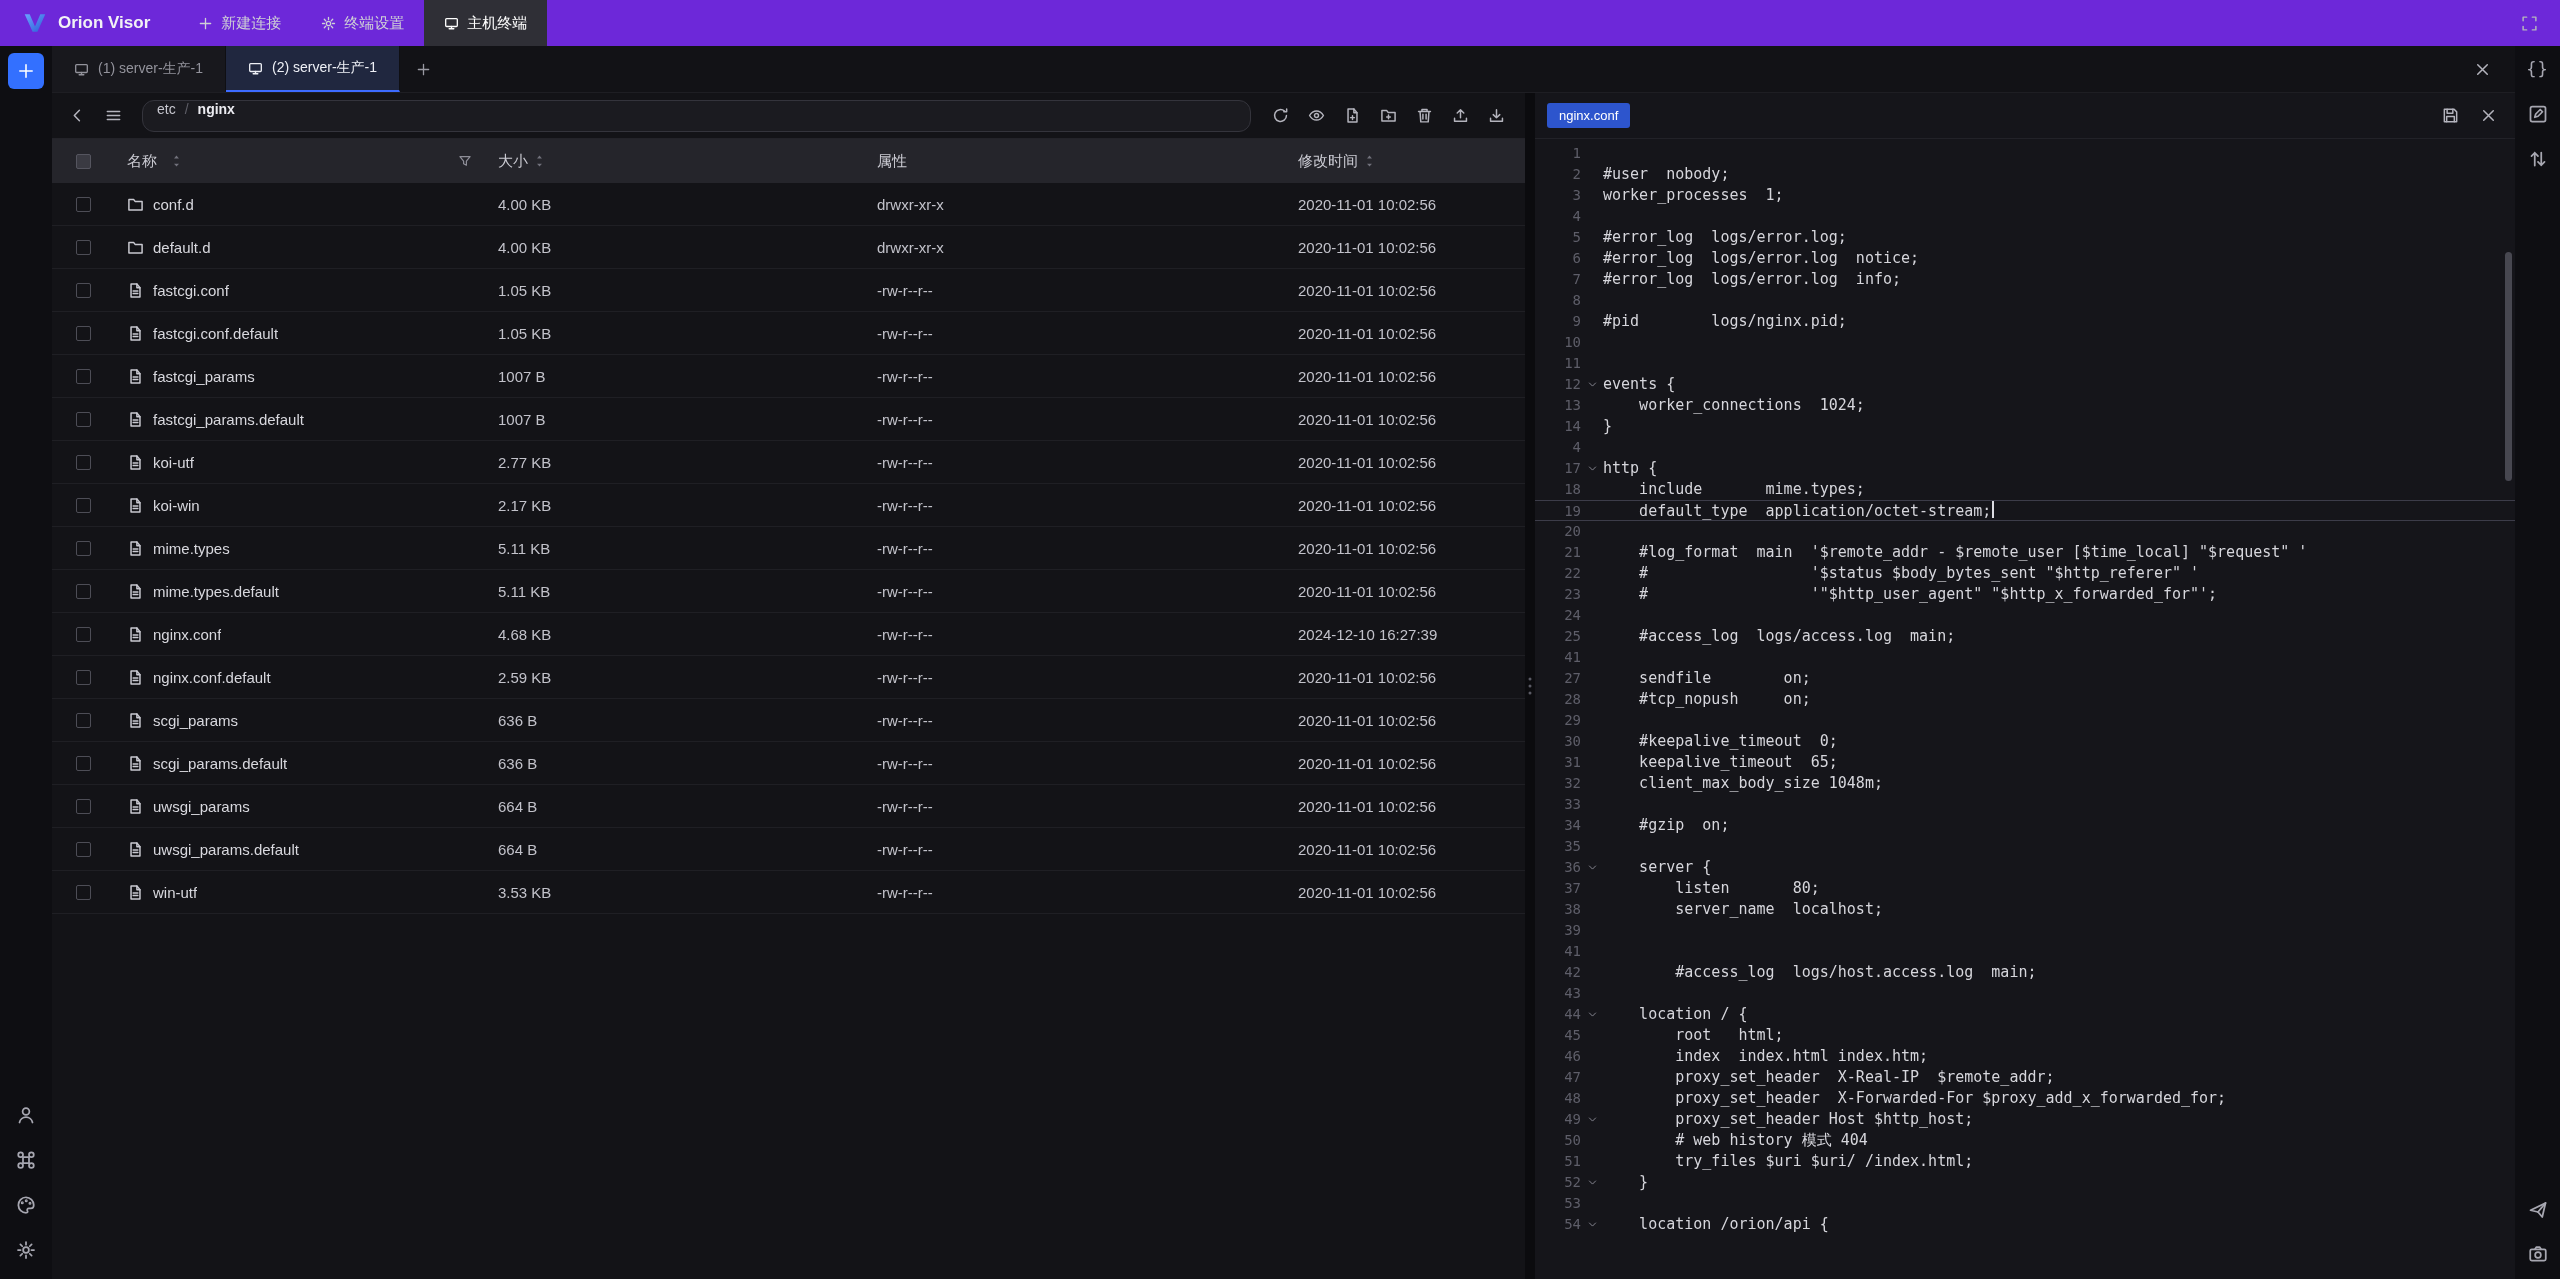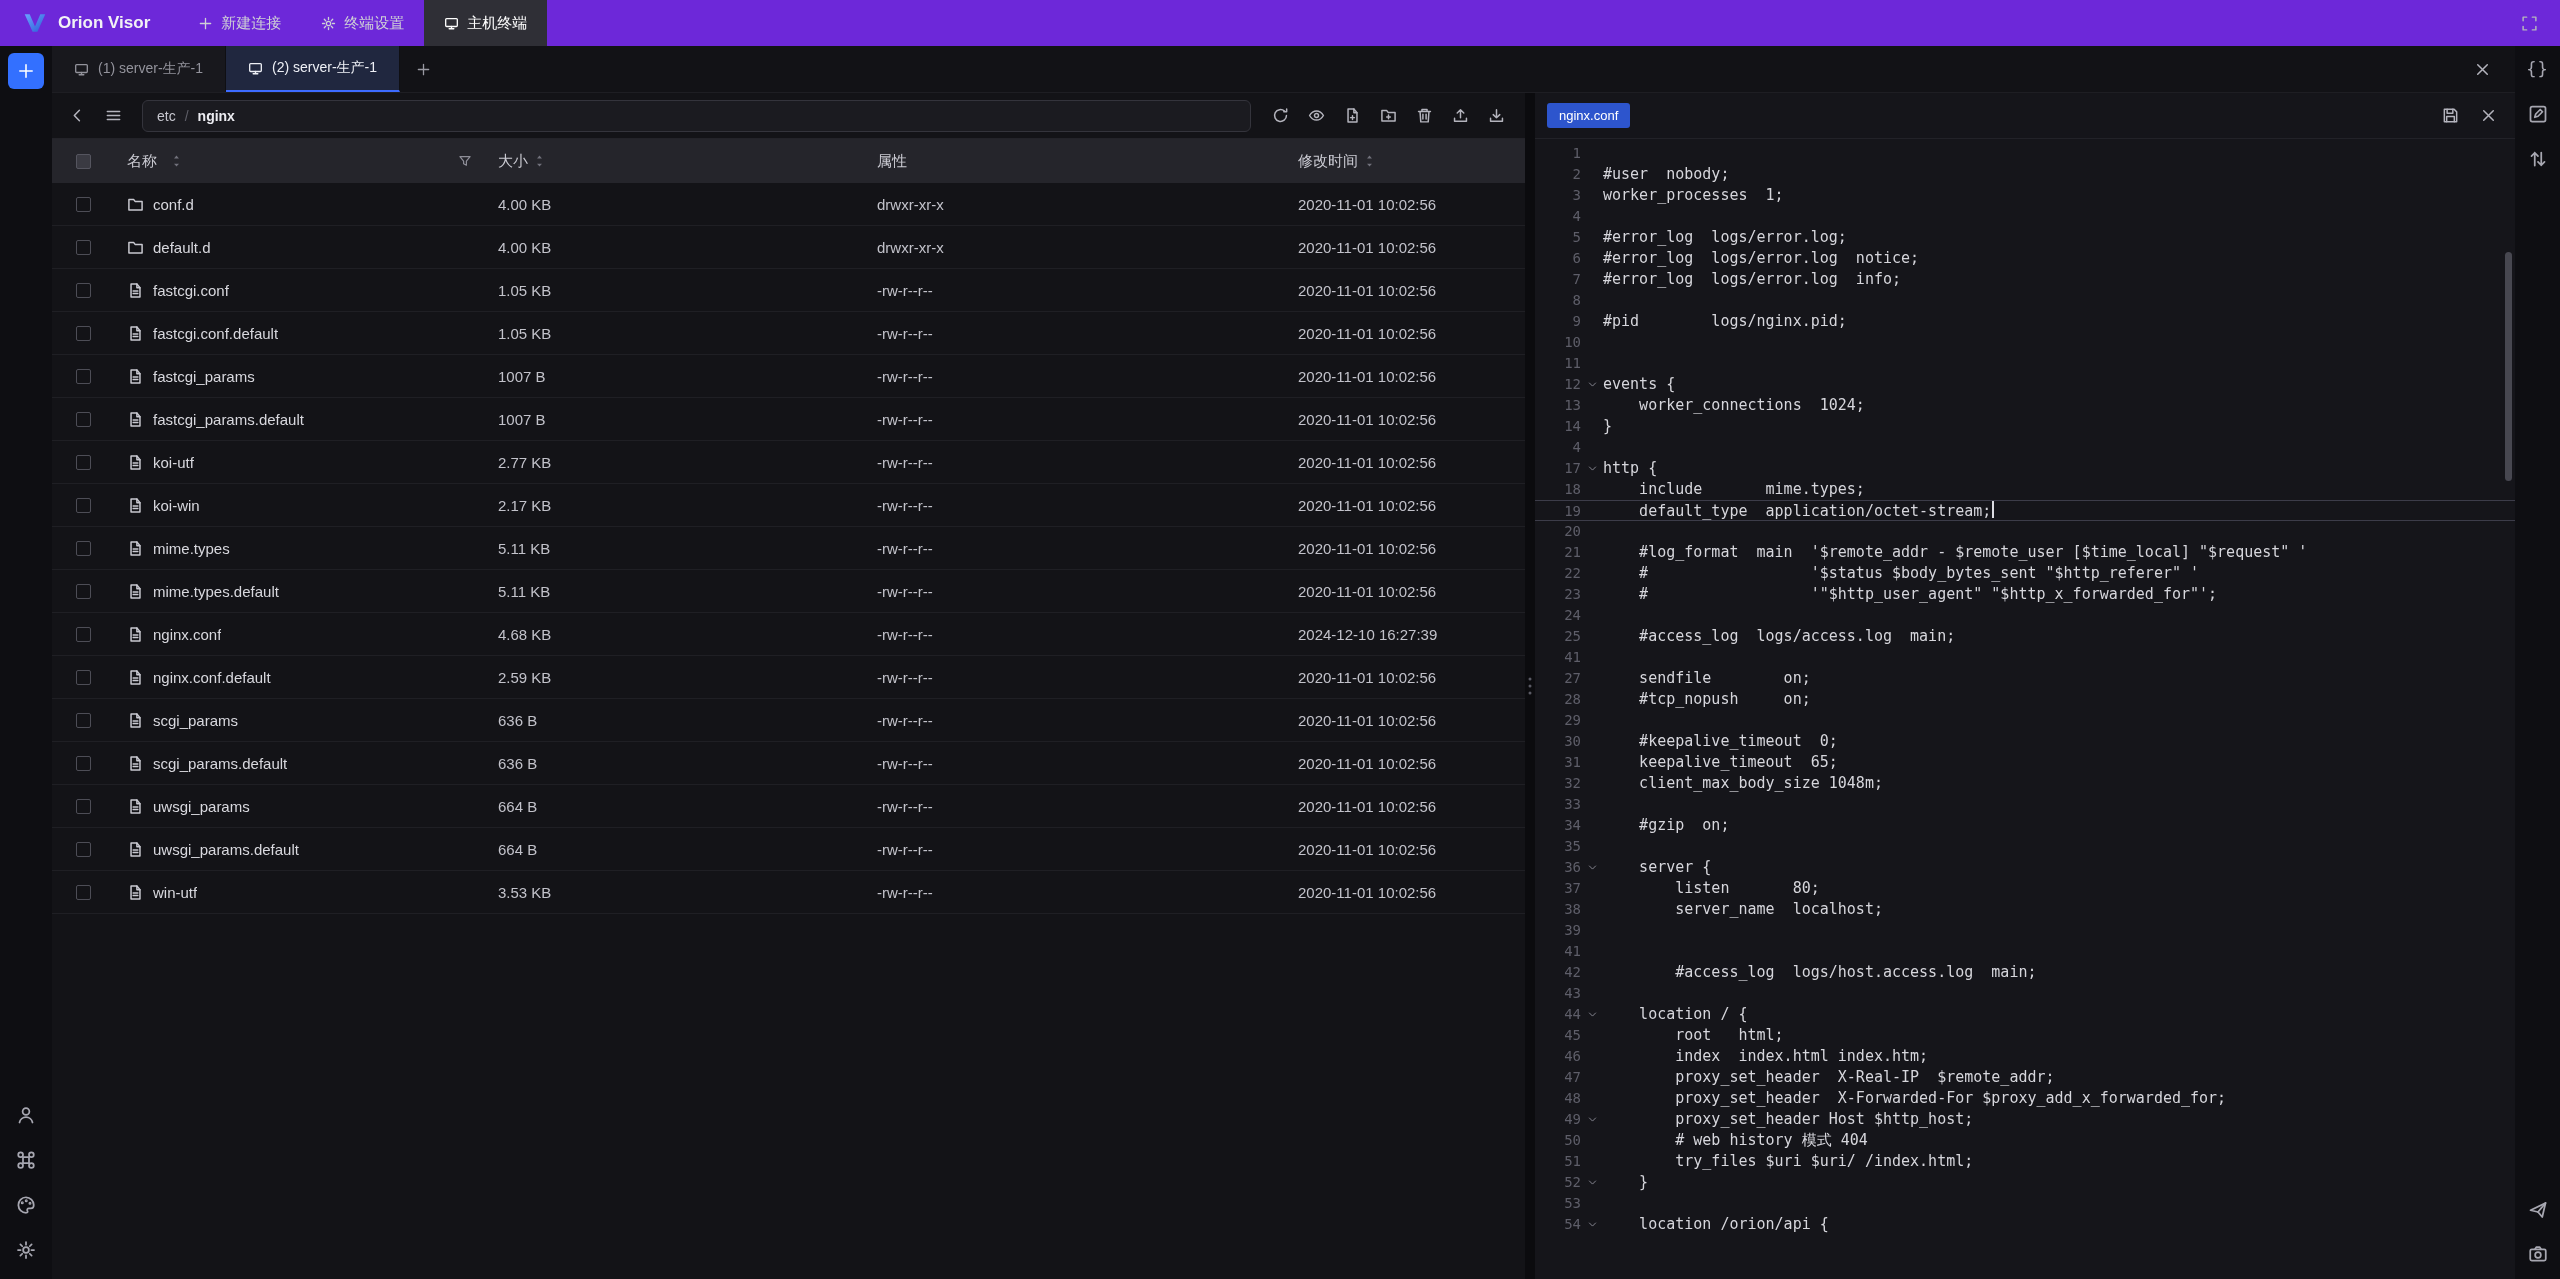--- a/index.html
+++ b/index.html
@@ -42,22 +42,22 @@
   .tabbar-right { margin-left:auto; display:flex; align-items:center; padding-right:18px; color:#a0a0a8; }
 
   .content { flex:1; display:flex; min-height:0; }
 
   
   .file-panel { flex:1; background:#131317; display:flex; flex-direction:column; min-width:0; }
   .ftoolbar { flex:0 0 46px; display:flex; align-items:center; gap:6px; padding:0 14px 0 10px; border-bottom:1px solid #232329; }
   .tool-btn { width:30px; height:30px; display:flex; align-items:center; justify-content:center; color:#b4b4bd;
               border-radius:4px; cursor:pointer; flex:0 0 auto; }
   .tool-btn svg { width:17px; height:17px; }
-  .pathbar { flex:1; height:32px; background:#1b1b20; border:1px solid #34343c; border-radius:6px;
-             display:flex; align-items:center; padding:0 14px; gap:9px; font-size:14px; margin:0 8px; cursor:text; }
+  .pathbar { flex:1; height:32px; background:#1b1b20; border:1px solid #34343c; border-radius:12px;
+             display:flex; align-items:flex-start; padding:0 14px; gap:9px; font-size:14px; margin:0 8px; cursor:text; }
   .pseg { color:#c7c7cf; cursor:pointer; }
   .pseg.current { color:#ececf1; font-weight:bold; }
   .psep { color:#5f5f68; }
   .actions { display:flex; align-items:center; gap:6px; }
 
   .ftable { flex:1; display:flex; flex-direction:column; overflow:hidden; }
   .thead { flex:0 0 44px; background:#25252b; display:grid; grid-template-columns:60px 386px 379px 421px auto;
            align-items:center; font-size:15px; color:#cbcbd3; }
   .trow { flex:0 0 43px; display:grid; grid-template-columns:60px 386px 379px 421px auto; align-items:center;
           border-bottom:1px solid #1f1f24; font-size:15px; cursor:pointer; }

